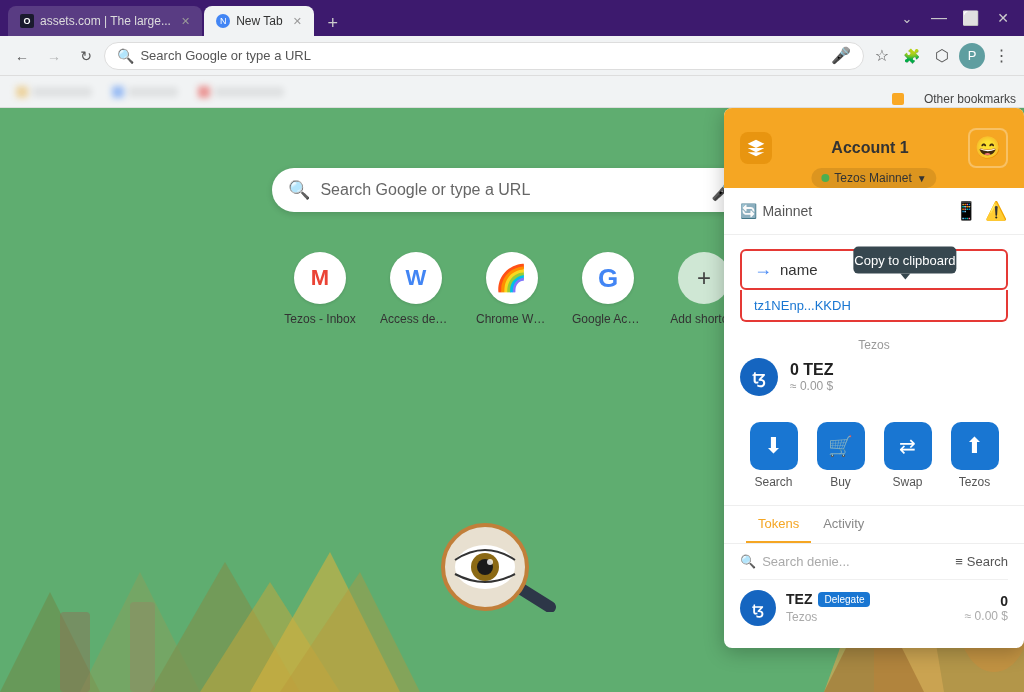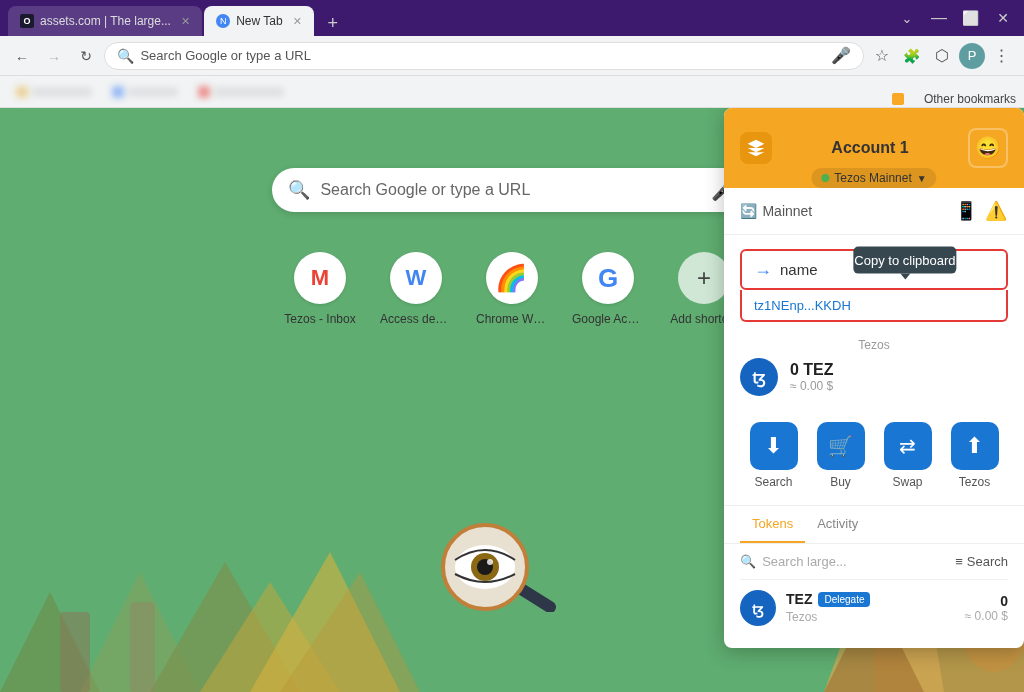--- a/index.html
+++ b/index.html
@@ -380,21 +380,21 @@
       background: #1976d2;
       display: flex; align-items: center; justify-content: center;
       color: white; font-size: 20px;
     }
     .action-label { font-size: 12px; color: #555; }
 
     
     .popup-tabs {
       display: flex;
       border-bottom: 1px solid #eee;
-      padding: 0 16px;
+      padding: 0 22px;
     }
     .popup-tab {
       padding: 10px 12px;
       font-size: 13px;
       color: #888;
       cursor: pointer;
       border-bottom: 2px solid transparent;
     }
     .popup-tab.active {
       color: #f5a623;
@@ -698,21 +698,21 @@
           <span>Tokens</span>
         </div>
         <div class="popup-tab">
           <span>Activity</span>
         </div>
       </div>
 
       <div class="search-assets">
         <div class="assets-search">
           <span>🔍</span>
-          <span>Search large...</span>
+          <span>Search denie...</span>
         </div>
         <div class="manage-btn">
           <span>≡</span>
           <span>Search</span>
         </div>
       </div>
 
       <div class="token-list">
         <div class="token-row">
           <div class="token-icon-circle">ꜩ</div>

